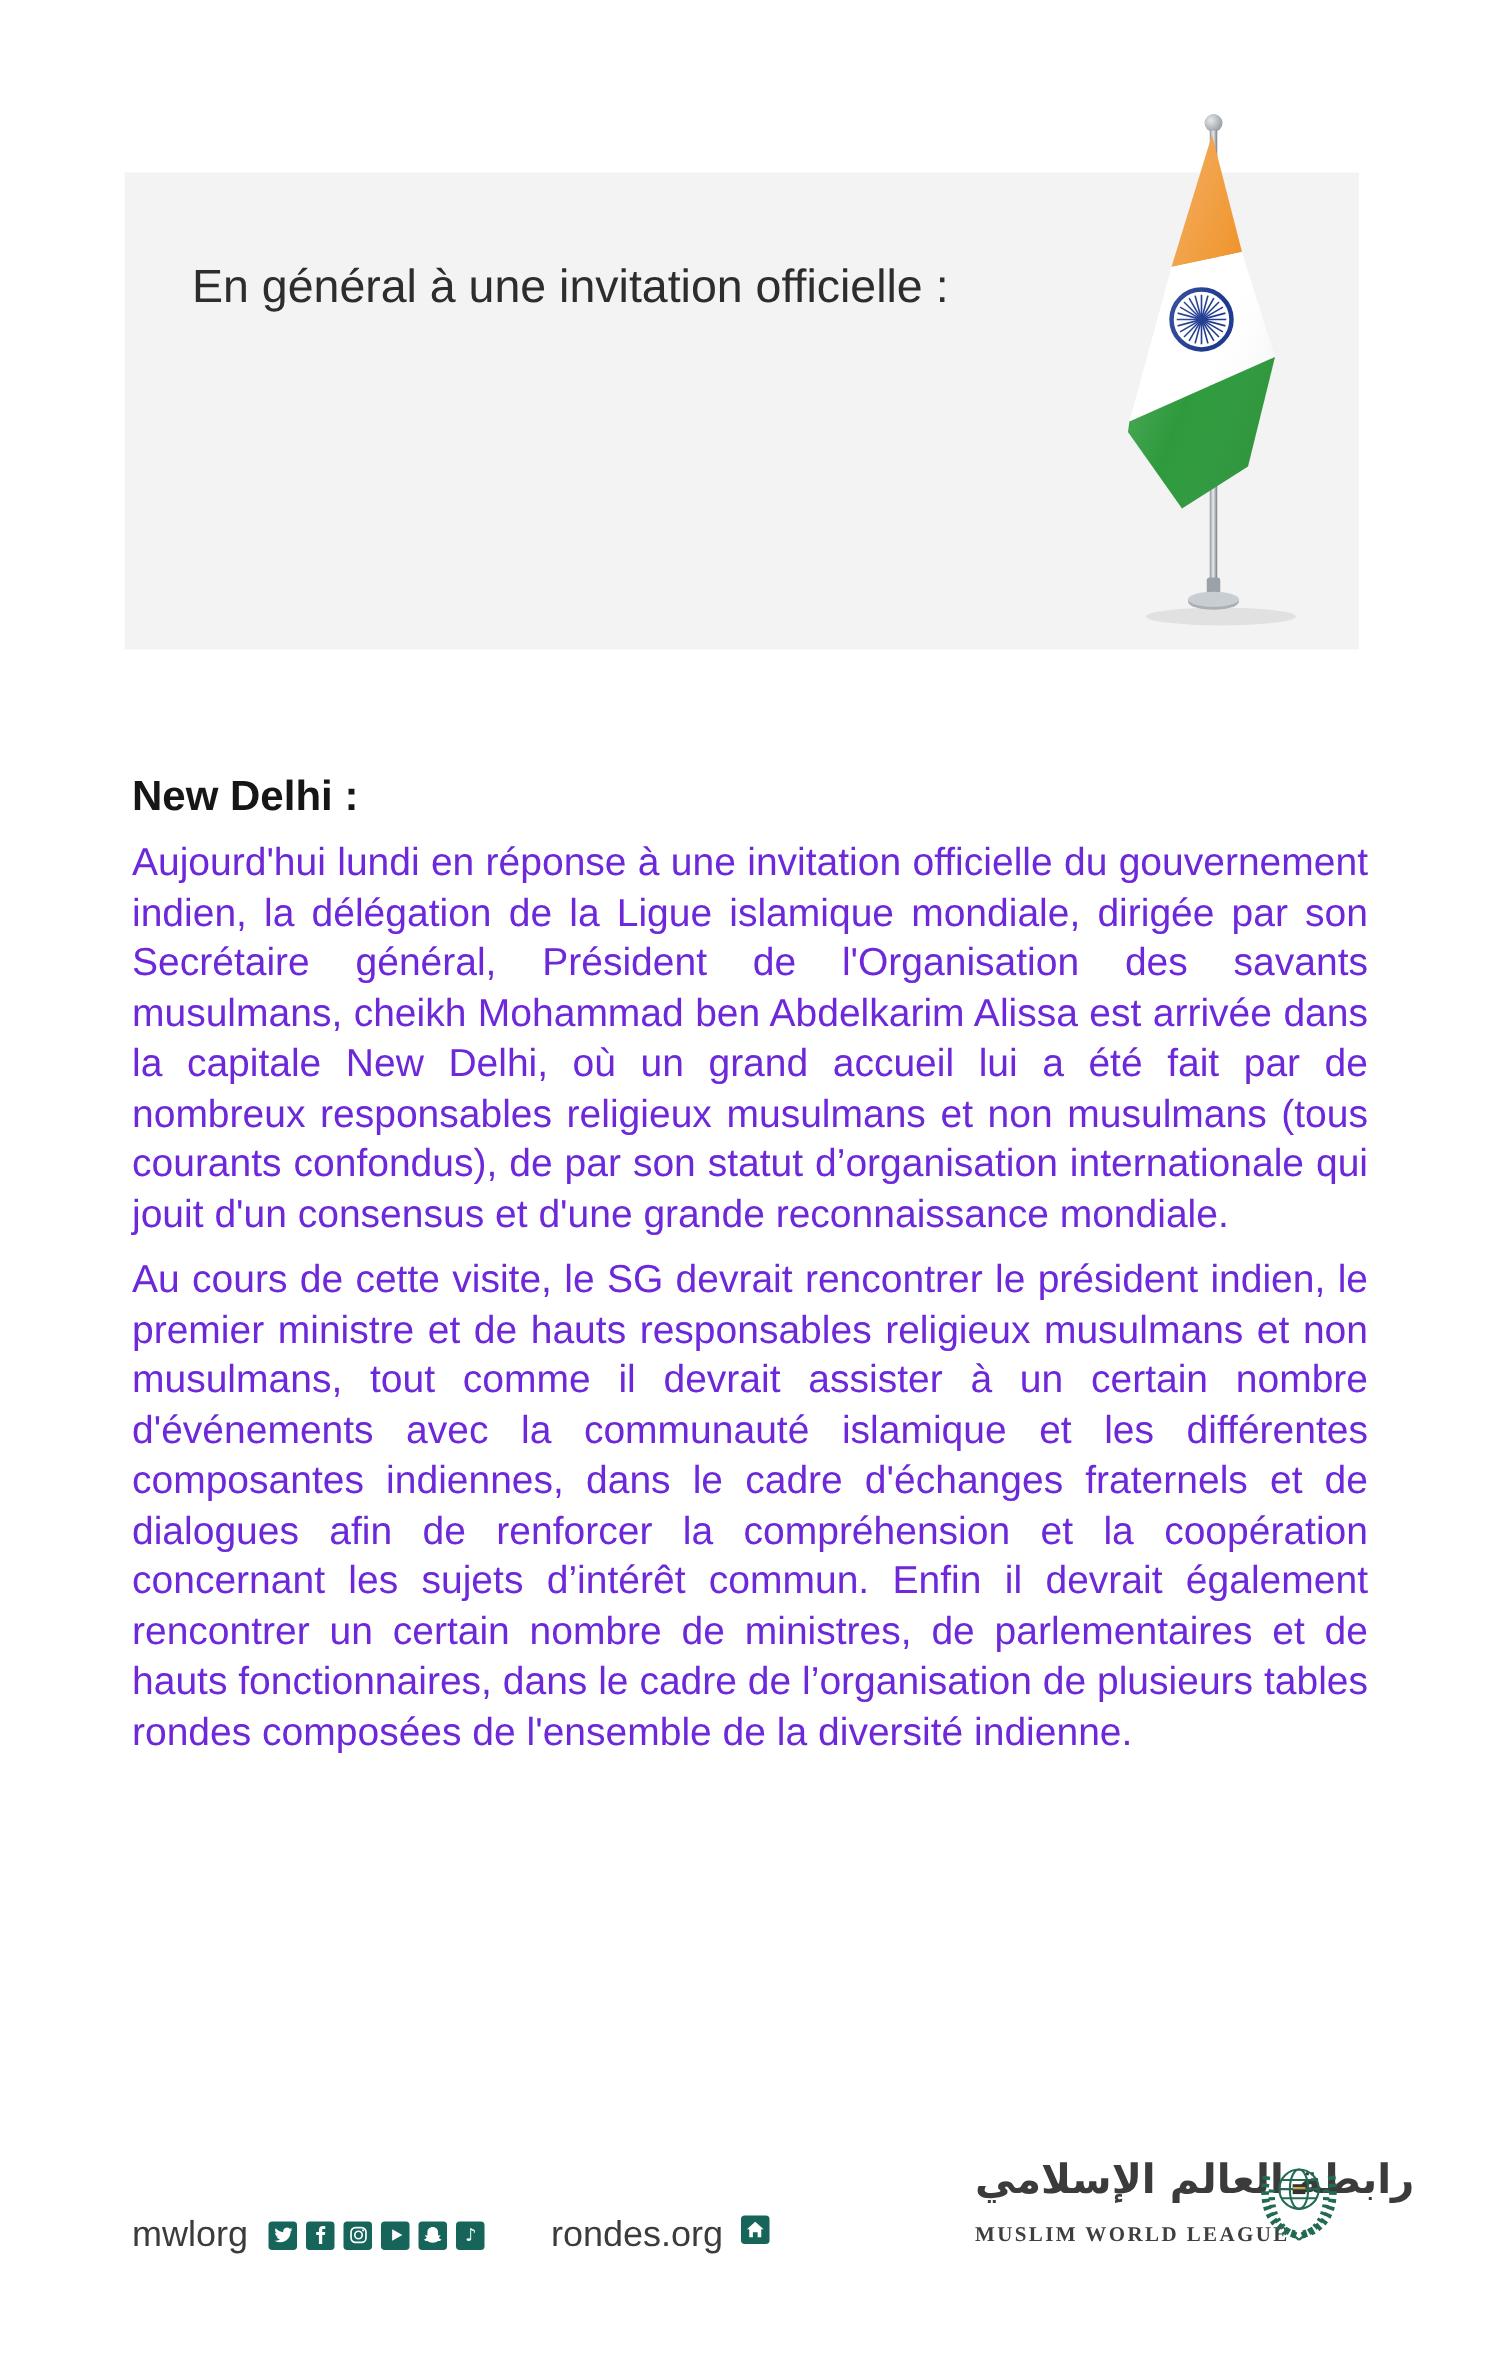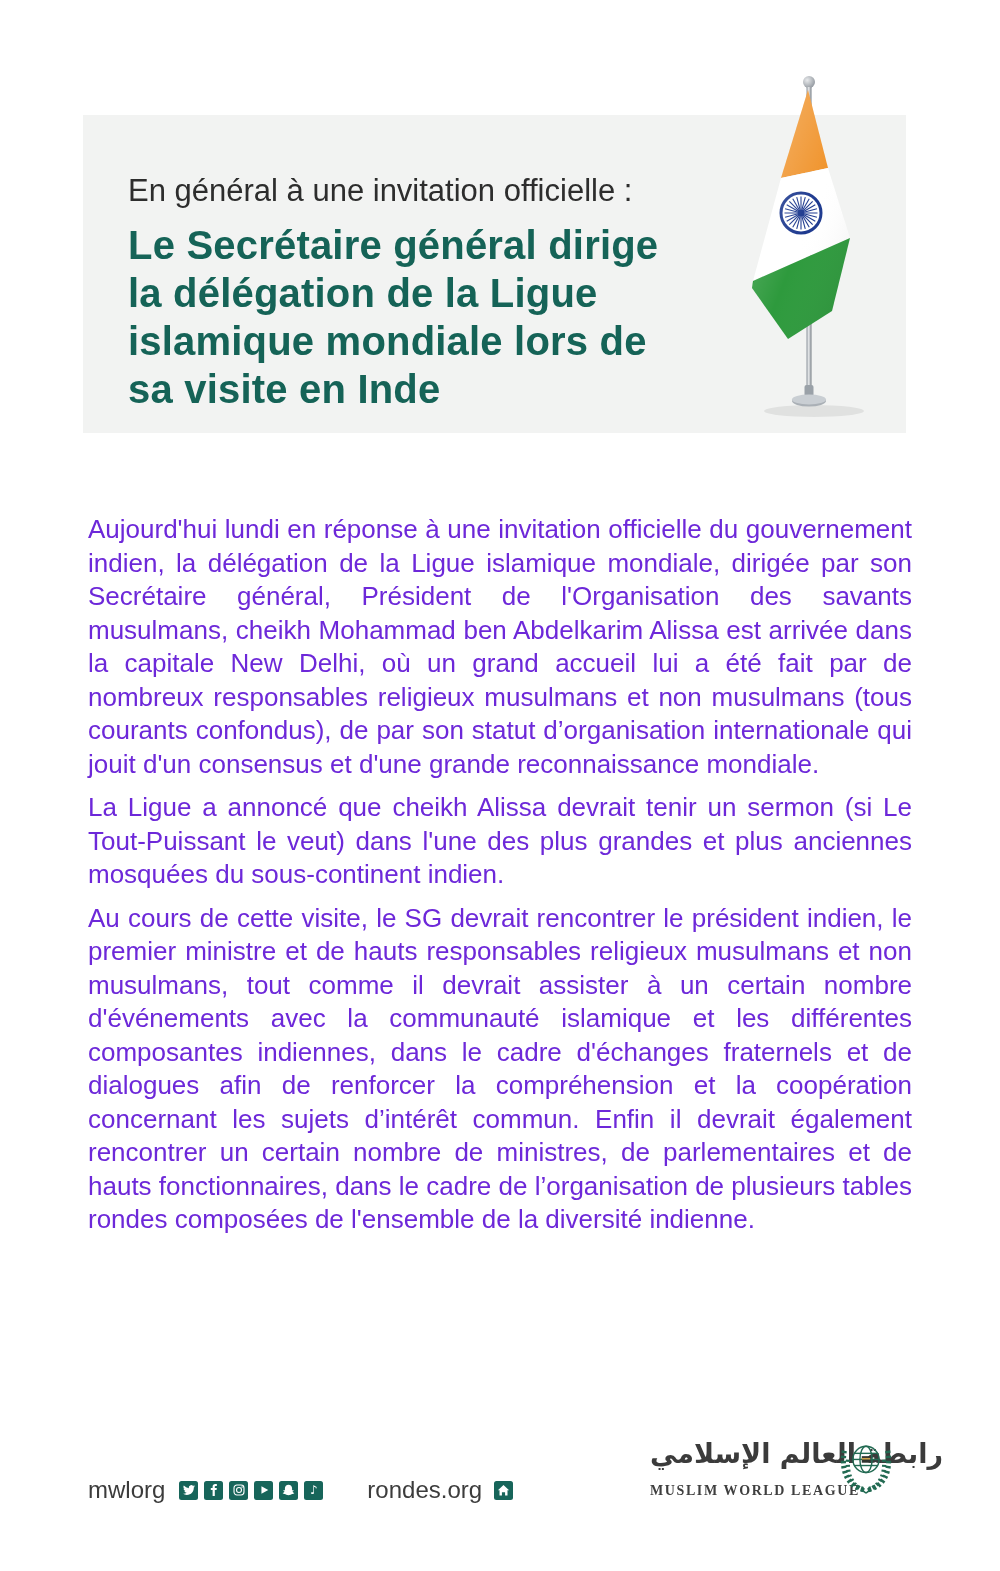--- a/index.html
+++ b/index.html
@@ -32,21 +32,21 @@
     margin:0 0 10px 0; font-size:28px; line-height:35px; font-weight:700; color:#161616;
   }
   .content p {
     margin:0 0 10px 0; font-size:26px; line-height:33.5px;
     text-align:justify; color:#6d28d9;
   }
 
   
   .footer-left {
     position:absolute; left:88px; top:1477px; height:26px;
-    display:flex; align-items:center;
+    display:flex; 
   }
   .handle, .website {
     font-size:24px; color:#3c3c3c; line-height:26px;
   }
   .iconbar { display:flex; align-items:center; gap:6px; margin-left:14px; }
   .icon-sq {
     width:19px; height:19px; border-radius:2.5px; background:#17655a;
     display:flex; align-items:center; justify-content:center; color:#ffffff;
     flex:0 0 auto;
   }
@@ -66,26 +66,20 @@
   }
   .emblem { position:absolute; left:836px; top:1436px; width:60px; height:60px; }
 </style>
 </head>
 <body>
 
 <div class="page">
 
   <div class="header-box">
     <div class="kicker">En général à une invitation officielle :</div>
-    <div class="headline">
-      <div>Le Secrétaire général dirige</div>
-      <div>la délégation de la Ligue</div>
-      <div>islamique mondiale lors de</div>
-      <div>sa visite en Inde</div>
-    </div>
   </div>
 
   <div class="flag-wrap">
     <svg width="172" height="352" viewBox="0 0 172 352" xmlns="http://www.w3.org/2000/svg">
       <defs>
         <linearGradient id="gPole" x1="0" y1="0" x2="1" y2="0">
           <stop offset="0" stop-color="#8d949c"></stop>
             <stop offset="0.45" stop-color="#e9ebed"></stop>
             <stop offset="1" stop-color="#767d85"></stop>
         </linearGradient>
@@ -131,22 +125,22 @@
           </g>
           <circle r="3" fill="#1e3a8f"></circle>
         </g>
 
         <polygon points="60,17 80,95 102,165 84,238 40,266 4,215 33,105" fill="url(#gShade)"></polygon>
       </g>
     </svg>
   </div>
 
   <div class="content">
+    <h2>New Delhi :</h2>
     <p>Aujourd'hui lundi en réponse à une invitation officielle du gouvernement indien, la délégation de la Ligue islamique mondiale, dirigée par son Secrétaire général, Président de l'Organisation des savants musulmans, cheikh Mohammad ben Abdelkarim Alissa est arrivée dans la capitale New Delhi, où un grand accueil lui a été fait par de nombreux responsables religieux musulmans et non musulmans (tous courants confondus), de par son statut d’organisation internationale qui jouit d'un consensus et d'une grande reconnaissance mondiale.</p>
-    <p>La Ligue a annoncé que cheikh Alissa devrait tenir un sermon (si Le Tout-Puissant le veut) dans l'une des plus grandes et plus anciennes mosquées du sous-continent indien.</p>
     <p>Au cours de cette visite, le SG devrait rencontrer le président indien, le premier ministre et de hauts responsables religieux musulmans et non musulmans, tout comme il devrait assister à un certain nombre d'événements avec la communauté islamique et les différentes composantes indiennes, dans le cadre d'échanges fraternels et de dialogues afin de renforcer la compréhension et la coopération concernant les sujets d’intérêt commun. Enfin il devrait également rencontrer un certain nombre de ministres, de parlementaires et de hauts fonctionnaires, dans le cadre de l’organisation de plusieurs tables rondes composées de l'ensemble de la diversité indienne.</p>
   </div>
 
   <div class="footer-left">
     <span class="handle">mwlorg</span>
 
     <span class="iconbar">
       <span class="icon-sq">
         <svg width="12" height="12" viewBox="0 0 24 24" fill="#ffffff">
           <path d="M23.95 4.57a10 10 0 01-2.82.77 4.96 4.96 0 002.16-2.72c-.95.56-2 .96-3.12 1.19a4.92 4.92 0 00-8.39 4.48A13.94 13.94 0 011.64 3.16a4.92 4.92 0 001.52 6.57 4.9 4.9 0 01-2.23-.61v.06a4.92 4.92 0 003.95 4.83 4.99 4.99 0 01-2.21.08 4.93 4.93 0 004.6 3.42A9.87 9.87 0 010 19.54a13.94 13.94 0 007.55 2.21c9.05 0 14-7.5 14-13.98 0-.21 0-.42-.02-.63a10 10 0 002.42-2.57z"></path>

